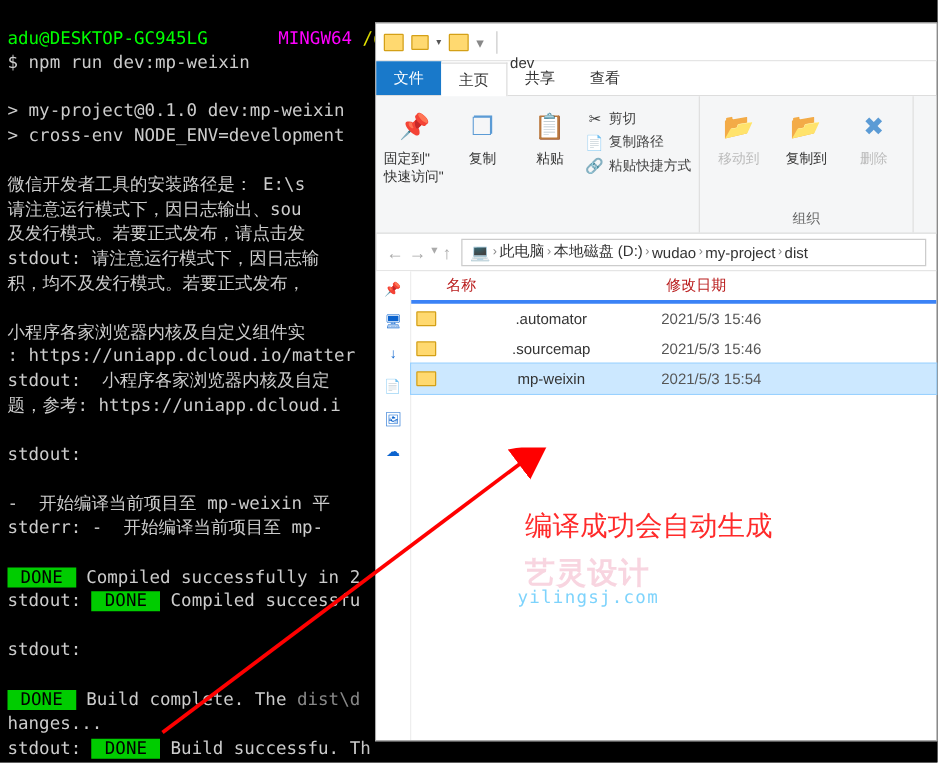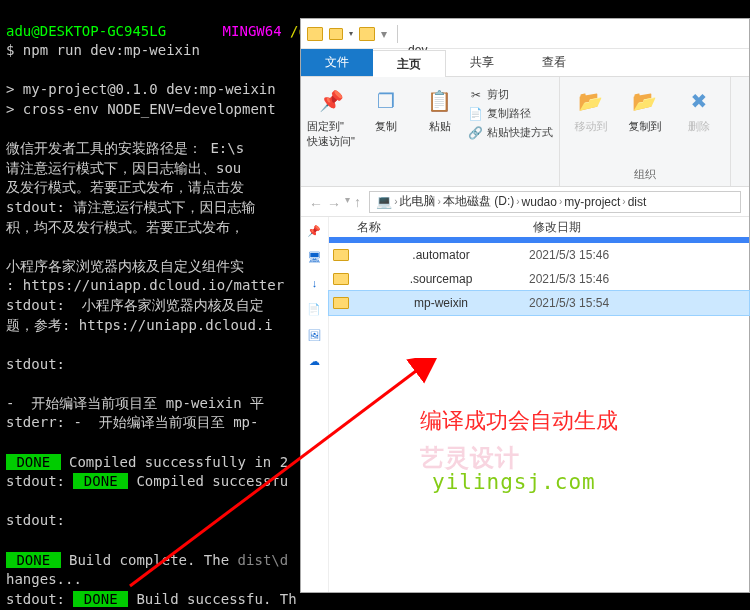--- a/index.html
+++ b/index.html
@@ -12,54 +12,54 @@
   .t-white { color: #ccc; }
   .t-done { background: #0c0; color: #000; padding: 0 2px; }
   .explorer { position: absolute; top: 18px; left: 300px; width: 450px; height: 575px; background: #fff; font-family: "Microsoft YaHei", sans-serif; font-size: 12px; border: 1px solid #aaa; box-shadow: -2px 2px 12px rgba(0,0,0,0.6); display: flex; flex-direction: column; }
   .ex-titlebar { display: flex; align-items: center; height: 30px; background: #fff; border-bottom: 1px solid #e5e5e5; }
   .ex-qa { display: flex; align-items: center; padding: 0 6px; gap: 6px; }
   .ex-folder-ico { width: 16px; height: 14px; background: #ffd970; border: 1px solid #d4a017; border-radius: 1px; }
   .ex-down { font-size: 8px; color: #555; }
   .ex-divider { width: 1px; height: 18px; background: #ccc; margin: 0 4px; }
   .ex-addr-title { padding: 0 6px; color: #333; margin-top: 32px; }
   .ex-tabs { display: flex; height: 28px; align-items: stretch; border-bottom: 1px solid #ddd; }
-  .ex-tab { display: flex; align-items: center; padding: 0 24px; font-size: 12px; color: #333; }
+  .ex-tab { display: flex; align-items: center; padding: 0 14px; font-size: 12px; color: #333; }
   .ex-tab-file { background: #1979ca; color: #fff; }
-  .ex-tab-active { background: #fff; border-top: 1px solid #ddd; border-right: 1px solid #ddd; position: relative; top: 1px; font-weight: bold; }
+  .ex-tab-active { background: #fff; border-top: 1px solid #ddd; border-right: 1px solid #ddd; position: relative; top: 1px; }
   .ex-ribbon { display: flex; background: #f5f6f7; height: 110px; border-bottom: 1px solid #ddd; }
   .ex-rgrp { display: flex; flex-direction: column; border-right: 1px solid #e0e0e0; padding: 4px 0 0 0; }
   .ex-rgrp-body { display: flex; flex: 1; align-items: flex-start; padding: 4px 6px 0 6px; gap: 4px; }
   .ex-rgrp-label { text-align: center; color: #666; font-size: 11px; padding: 2px 0 4px 0; }
   .ex-big { display: flex; flex-direction: column; align-items: center; width: 50px; font-size: 11px; color: #333; gap: 2px; cursor: default; }
   .ex-big-ico { width: 32px; height: 32px; display: flex; align-items: center; justify-content: center; font-size: 20px; color: #5b9bd5; }
   .ex-dim { color: #bbb; }
   .ex-small-col { display: flex; flex-direction: column; gap: 4px; padding-top: 2px; font-size: 11px; }
   .ex-small { display: flex; align-items: center; gap: 4px; color: #444; }
   .ex-small-ico { width: 14px; height: 14px; display: flex; align-items: center; justify-content: center; font-size: 12px; }
   .ex-breadcrumb { display: flex; align-items: center; height: 30px; padding: 0 4px; border-bottom: 1px solid #e5e5e5; font-size: 12px; }
   .ex-bc-nav { display: flex; gap: 4px; padding: 0 4px; color: #aaa; font-size: 14px; }
   .ex-bc-path { display: flex; align-items: center; gap: 2px; padding: 0 6px; flex: 1; border: 1px solid #ccc; height: 22px; margin: 0 4px; }
   .ex-bc-seg { color: #333; }
   .ex-bc-chev { color: #888; font-size: 10px; }
   .ex-body { display: flex; flex: 1; }
   .ex-side { width: 28px; background: #fff; border-right: 1px solid #eee; display: flex; flex-direction: column; align-items: center; padding-top: 6px; gap: 10px; }
   .ex-side-ico { width: 16px; height: 16px; font-size: 11px; display: flex; align-items: center; justify-content: center; }
   .ex-list { flex: 1; display: flex; flex-direction: column; }
-  .ex-cols { display: flex; height: 26px; border-bottom: 6px solid #3b82f6; font-size: 12px; color: #404040; align-items: center; }
+  .ex-cols { display: flex; height: 26px; border-bottom: 3px solid #3b82f6; font-size: 12px; color: #b91c1c; align-items: center; }
   .ex-col-name { width: 200px; padding-left: 28px; }
   .ex-col-date { flex: 1; padding-left: 4px; }
   .ex-row { display: flex; align-items: center; height: 24px; font-size: 12px; color: #333; }
   .ex-row-ico { width: 24px; display: flex; justify-content: center; }
   .ex-row-name { width: 176px; text-align: center; }
   .ex-row-date { color: #555; }
   .ex-row-sel { background: #cce8ff; outline: 1px solid #99d1ff; }
   .callout { position: absolute; left: 420px; top: 406px; color: #ff2a2a; font-size: 22px; font-weight: 400; }
   .arrow-svg { position: absolute; left: 120px; top: 358px; pointer-events: none; }
   .watermark { position: absolute; left: 420px; top: 442px; color: #f8d5e0; font-size: 24px; font-weight: bold; letter-spacing: 1px; }
-  .watermark-sub { position: absolute; left: 432px; top: 470px; color: #84cc16; font-size: 21px; letter-spacing: 1px; }
+  .watermark-sub { position: absolute; left: 414px; top: 470px; color: #7dd3fc; font-size: 14px; letter-spacing: 1px; }
 </style>
 </head>
 <body>
 
 <div class="terminal">
 <span class="t-green">adu@DESKTOP-GC945LG</span> <span class="t-magenta">MINGW64</span> <span class="t-yellow">/d/wudao/my-project</span> <span class="t-cyan">(master)</span>
 <span class="t-white">$ npm run dev:mp-weixin</span>
 
 <span class="t-white">&gt; my-project@0.1.0 dev:mp-weixin</span>
 <span class="t-white">&gt; cross-env NODE_ENV=development</span>

